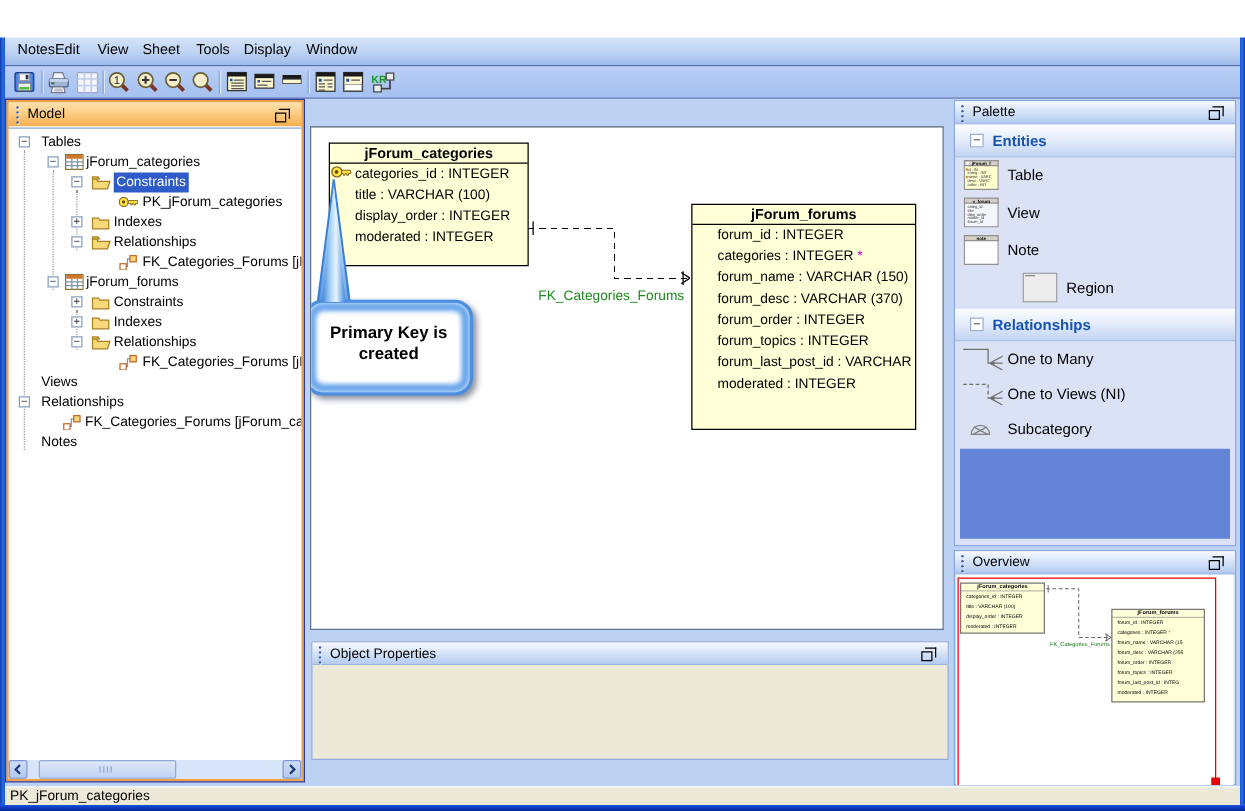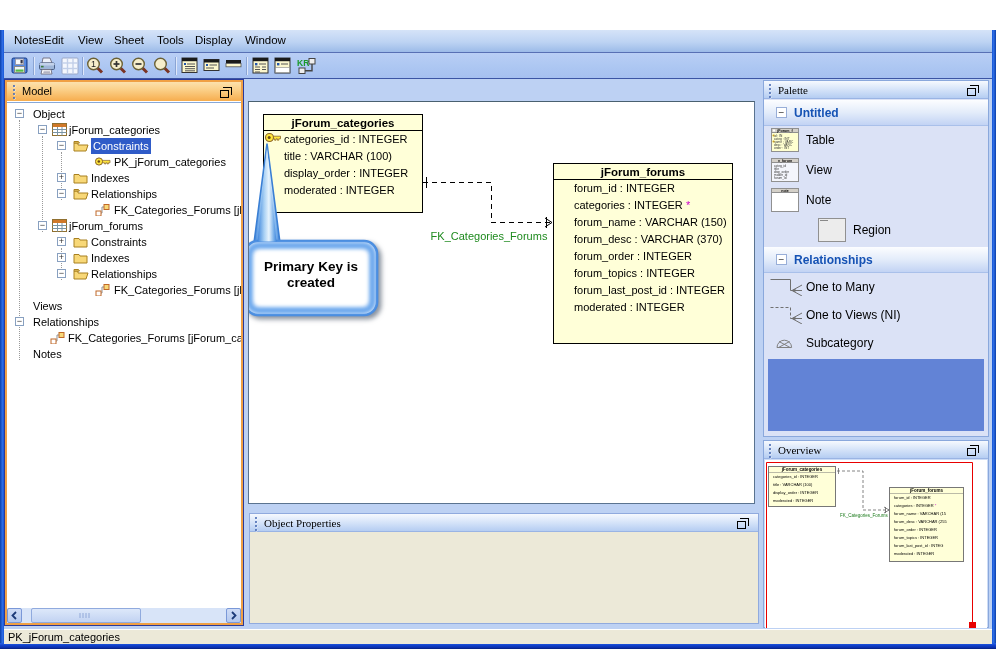--- a/index.html
+++ b/index.html
@@ -74,22 +74,22 @@
 
 
 .ent { position:absolute; background:#ffffd8; border:1.5px solid #000; }
 .ent .hd { font-weight:bold; font-size:11.5px; text-align:center; border-bottom:1.5px solid #000; }
 .ent .row { padding-left:20px; font-size:11px; white-space:nowrap; }
 
 
 #callout { position:absolute; }
 
 
-#objprops { position:absolute; left:249px; top:513px; width:510px; height:111px; background:#ece9d8; border:1px solid #90aade; }
-.phdr { position:absolute; left:0; top:0; width:100%; height:18px; background:linear-gradient(180deg,#f6f9fe 0%,#dce8fa 40%,#b5cdf2 100%); border-bottom:1px solid #9ab4e4;font-family:Liberation Serif, serif; }
+#objprops { position:absolute; left:249px; top:513px; width:510px; height:95px; background:#ece9d8; border:1px solid #90aade; }
+.phdr { position:absolute; left:0; top:0; width:100%; height:18px; background:linear-gradient(180deg,#f6f9fe 0%,#dce8fa 40%,#b5cdf2 100%); border-bottom:1px solid #9ab4e4; }
 .phdr .txt { position:absolute; left:14px; top:3px; font-size:11px; }
 
 
 #palette { position:absolute; left:763px; top:80px; width:226px; height:357px; border:1px solid #8aa8dc; background:#dbe2f6; }
 .sechdr { position:absolute; left:0; width:224px; height:26px; background:linear-gradient(180deg,#fcfdff 0%,#e3ecfa 50%,#c2d3f4 100%); border-bottom:1px solid #a9c0ea; }
 .sechdr .txt { position:absolute; left:30px; top:6px; font-weight:bold; font-size:12px; color:#1552b4; }
 .sechdr .mbox { position:absolute; left:12px; top:7px; width:11px; height:11px; border:1px solid #98aed8; background:#fff; font-size:10px; line-height:9px; text-align:center; color:#333; }
 .pitem { position:absolute; left:0; width:224px; font-size:12px; }
 .pitem .lbl { position:absolute; left:42px; top:8px; font-size:12px; }
 
@@ -227,21 +227,21 @@
       <div class="flbtn" style="left:213px; top:5px;"></div>
     </div>
     <div id="model-tree">
       <div style="position:absolute;left:12px;top:17px;width:1px;height:240px;border-left:1px dotted #9a9a9a;"></div>
       <div style="position:absolute;left:35px;top:33px;width:1px;height:96px;border-left:1px dotted #9a9a9a;"></div>
       <div style="position:absolute;left:54px;top:49px;width:1px;height:48px;border-left:1px dotted #9a9a9a;"></div>
       <div style="position:absolute;left:54px;top:145px;width:1px;height:32px;border-left:1px dotted #9a9a9a;"></div>
 
       <div class="trow" style="left:0;top:3px;">
           <div class="exp" style="left:8px;top:3px;">−</div>
-          <span style="position:absolute;left:26px;">Object</span>
+          <span style="position:absolute;left:26px;">Tables</span>
         </div>
 
       <div class="trow" style="left:0;top:19px;">
           <div class="exp" style="left:31px;top:3px;">−</div>
           <svg style="position:absolute;left:45px;top:1px;" width="15" height="13">
             <rect x="0.5" y="0.5" width="14" height="12" fill="#fff" stroke="#907030"></rect>
             <rect x="1" y="1" width="13" height="3" fill="#d07828"></rect>
             <line x1="0.5" y1="6.5" x2="14.5" y2="6.5" stroke="#7a95a5"></line>
             <line x1="0.5" y1="9.5" x2="14.5" y2="9.5" stroke="#7a95a5"></line>
             <line x1="5.5" y1="4" x2="5.5" y2="12.5" stroke="#7a95a5"></line>
@@ -391,21 +391,21 @@
       <div class="row" style="height:17px; line-height:17px;">moderated : INTEGER</div>
     </div>
     <div class="ent" id="ent-for" style="left:304px; top:61px; width:180px; height:181px;">
       <div class="hd" style="height:16px; line-height:16px;">jForum_forums</div>
       <div class="row" style="height:17px; line-height:17px;">forum_id : INTEGER</div>
       <div class="row" style="height:17px; line-height:17px;">categories : INTEGER <span style="color:#cc00cc">*</span></div>
       <div class="row" style="height:17px; line-height:17px;">forum_name : VARCHAR (150)</div>
       <div class="row" style="height:17px; line-height:17px;">forum_desc : VARCHAR (370)</div>
       <div class="row" style="height:17px; line-height:17px;">forum_order : INTEGER</div>
       <div class="row" style="height:17px; line-height:17px;">forum_topics : INTEGER</div>
-      <div class="row" style="height:17px; line-height:17px;">forum_last_post_id : INTEGER</div>
+      <div class="row" style="height:17px; line-height:17px;">forum_last_post_id : VARCHAR</div>
       <div class="row" style="height:17px; line-height:17px;">moderated : INTEGER</div>
     </div>
     <svg id="conn" width="507" height="403" style="position:absolute;left:0;top:0;">
 
       <g transform="translate(16,31)">
         <circle cx="4.5" cy="4.5" r="4" fill="#ffe63c" stroke="#8a6428" stroke-width="1.1"></circle>
         <circle cx="4.2" cy="4.5" r="1.5" fill="#6a4a18"></circle>
         <path d="M8.5 3.2 L15.5 3.2 L15.5 5.8 L13.8 5.8 L13.8 7.2 L12.4 7.2 L12.4 5.8 L11 5.8 L11 7.2 L9.6 7.2 L9.6 5.8 L8.5 5.8 Z" fill="#ffe63c" stroke="#8a6428" stroke-width="0.8"></path>
       </g>
       <path d="M173.5 80.5 H242.5 V120.5 H302" fill="none" stroke="#000" stroke-width="1" stroke-dasharray="5,4" shape-rendering="crispEdges"></path>
@@ -457,21 +457,21 @@
           <i></i>
           <i></i>
           <i></i>
           <i></i>
         </div>
       <span class="txt">Palette</span>
       <div class="flbtn" style="left:203px; top:4px;"></div>
     </div>
     <div class="sechdr" style="top:19px;">
         <div class="mbox">−</div>
-        <span class="txt">Untitled</span>
+        <span class="txt">Entities</span>
       </div>
     <div id="pal-items">
 
       <div class="pitem" style="top:44px;height:30px;">
         <svg style="position:absolute;left:7px;top:3px;" width="28" height="24">
             <rect x="0.5" y="0.5" width="27" height="23" fill="#ffffd0" stroke="#909090"></rect>
             <rect x="0.5" y="0.5" width="27" height="4" fill="#d4d0c8" stroke="#909090"></rect>
             <rect x="2" y="1.5" width="2" height="2" fill="#fff"></rect>
             <text x="14" y="4.2" font-size="3.6" text-anchor="middle" font-weight="bold" font-family="Liberation Sans">jForum_f</text>
             <text x="3" y="8.5" font-size="3.2" fill="#333" font-family="Liberation Sans">id : IN</text>

